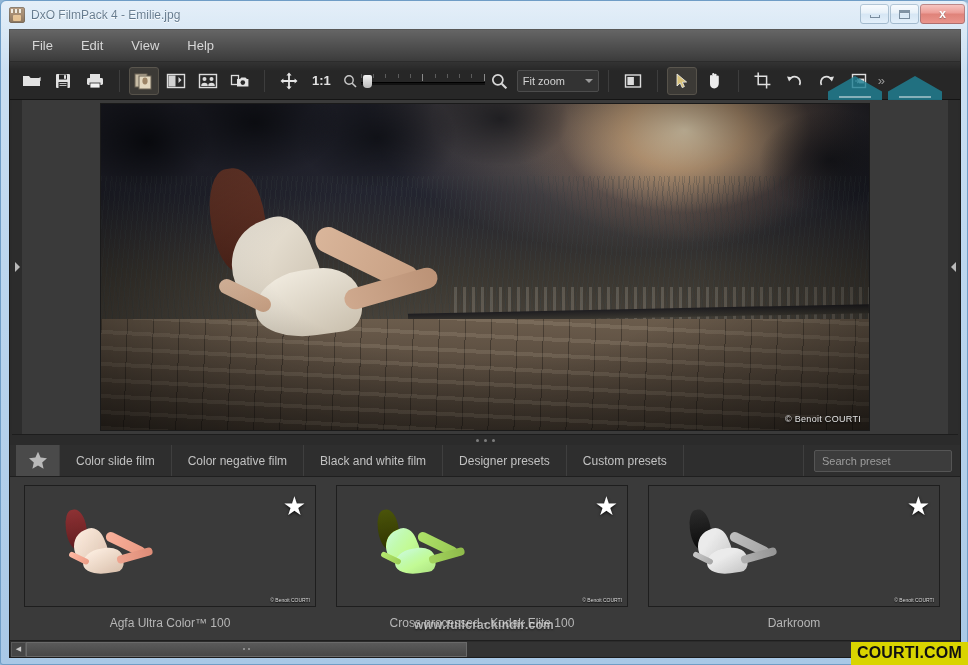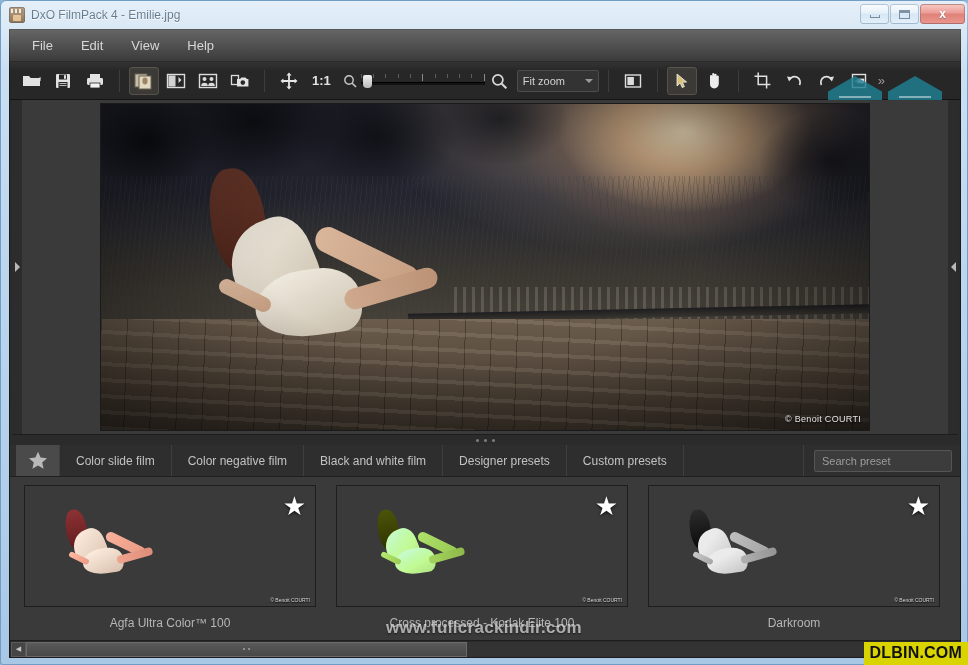--- a/index.html
+++ b/index.html
@@ -334,21 +334,21 @@
     position:absolute; left: 0; top: 0; width: 48%; height: 15px;
     background: linear-gradient(180deg,#5a5a5a,#474747);
     border: 1px solid #6a6a6a; cursor: pointer;
     display:flex;align-items:center;justify-content:center;gap:3px;
   }
   .sb-thumb i { width:2px;height:2px;background:#a0a0a0;border-radius:50%;display:block;}
 
   
   .wm-center {
     position: absolute; left: 0; right: 0; top: 618px;
-    text-align: center; font-size: 17px; color: rgba(255,255,255,.62);
+    text-align: center; font-size: 12px; color: rgba(255,255,255,.62);
     font-weight: bold; letter-spacing: .3px; pointer-events: none; z-index: 20;
     text-shadow: 0 1px 2px rgba(0,0,0,.5);
   }
   .wm-dlbin {
     position: absolute; right: 0; bottom: 0; z-index: 25;
     background: #d9d400; padding: 2px 6px 3px 6px;
     font-size: 16px; font-weight: bold; color: #111;
     letter-spacing: .2px; font-family:"Liberation Sans",sans-serif;
   }
 
@@ -694,14 +694,14 @@
       </div>
 
     </div>
   </div>
 
   <div class="frame-glow"></div>
 </div>
 
 <div class="wm-center">www.fullcrackindir.com</div>
 <div class="wm-dlbin">
-  <span>DLBIN</span><span>.COM</span>
+  <span>COURTI</span><span>.COM</span>
 </div>
 
 </body></html>

